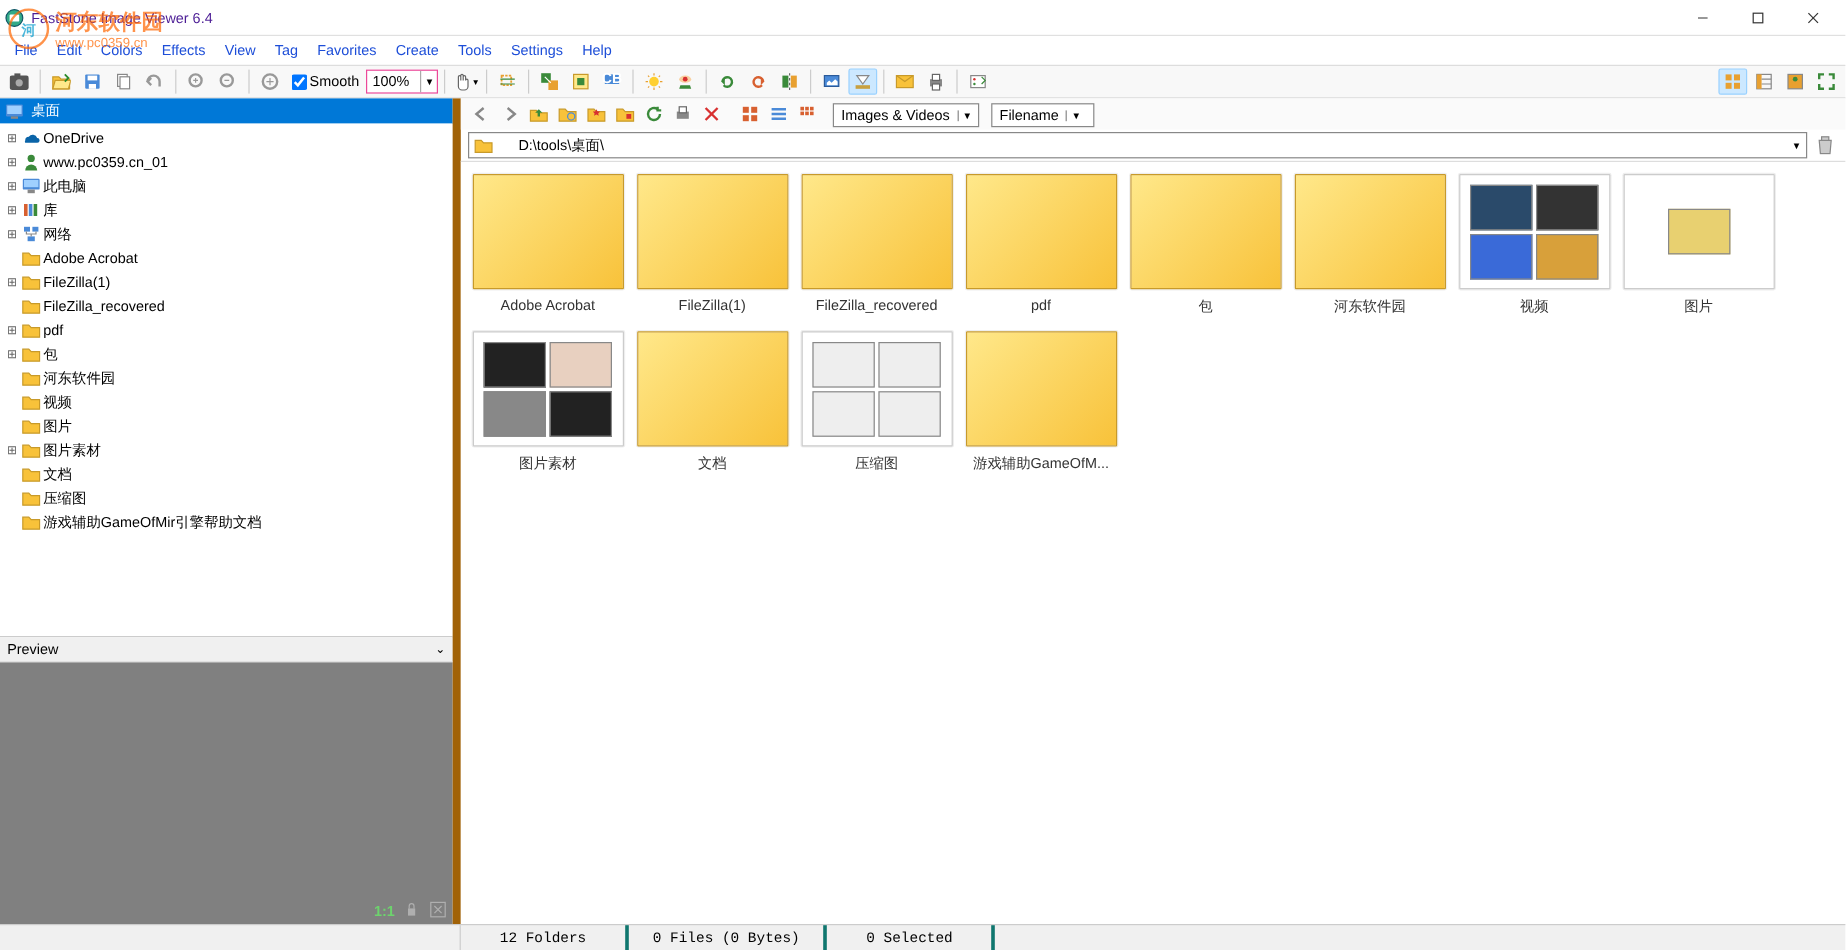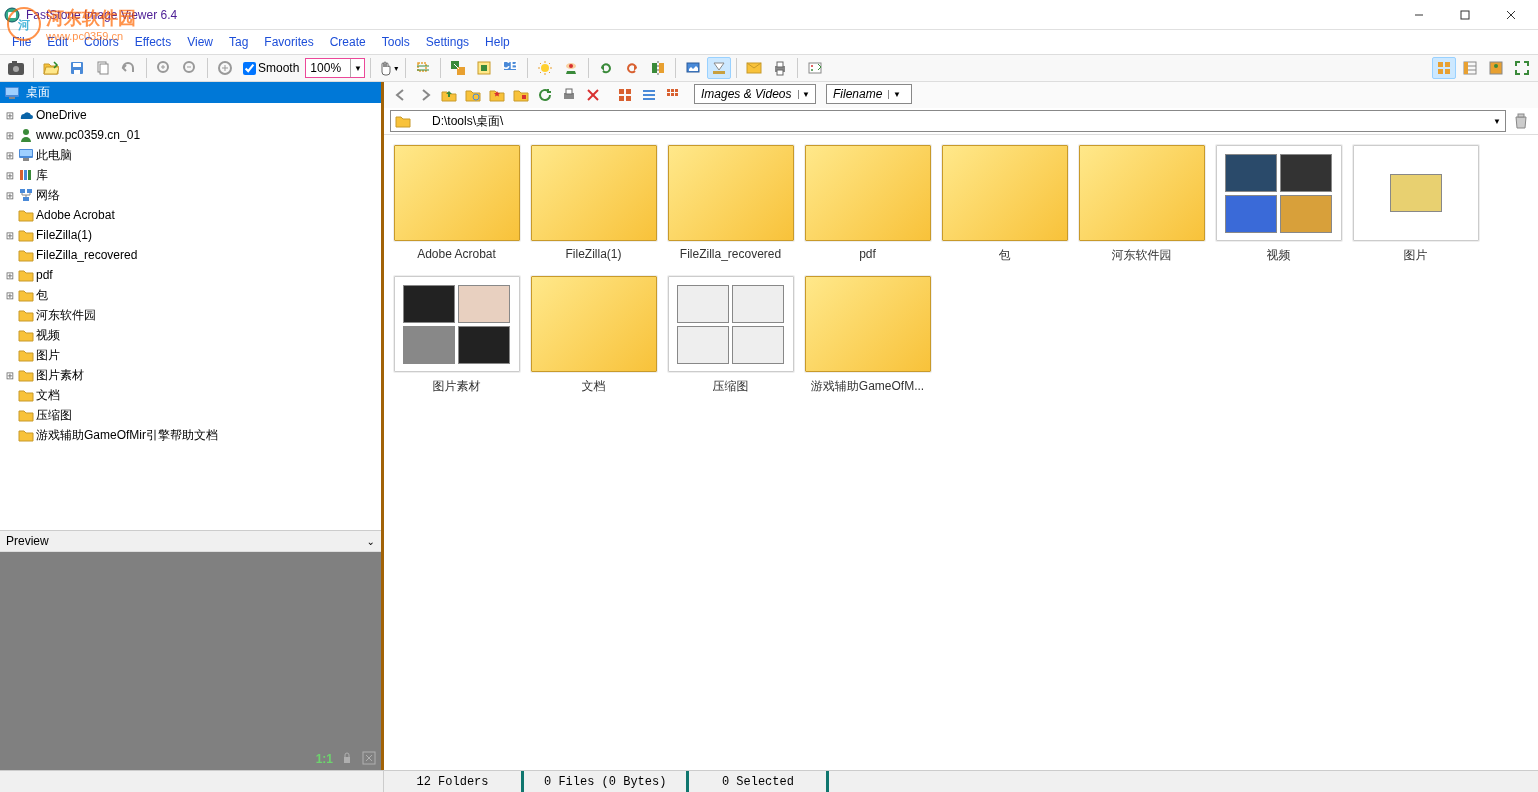--- a/index.html
+++ b/index.html
@@ -19,36 +19,36 @@
 .tb-btn.active { background: #cce8ff; border-color: #99d1ff; }
 .tb-sep { width: 1px; height: 20px; background: #ccc; margin: 0 3px; }
 .tb-check { display: flex; align-items: center; gap: 2px; padding: 0 4px; }
 .zoom-combo { display: flex; border: 1px solid #ec4899; background: #fff; height: 20px; }
 .zoom-combo input { border: none; width: 44px; padding: 0 4px; background: transparent; }
 .zoom-combo .dd { width: 14px; border-left: 1px solid #aaa; display: flex; align-items: center; justify-content: center; font-size: 8px; }
 .tb-spacer { flex: 1; }
 
 .main-area { flex: 1; display: flex; min-height: 0; }
 
-.left-panel { width: 384px; display: flex; flex-direction: column; border-right: 3px solid #a16207; }
+.left-panel { width: 384px; display: flex; flex-direction: column; border-right: 7px solid #a16207; }
 .tree-header { background: #0078d7; color: #fff; padding: 2px 4px; display: flex; align-items: center; gap: 6px; }
 .tree-header .folder-icon { width: 16px; height: 14px; }
 .tree { flex: 1; overflow: auto; padding: 2px 0; background: #fff; }
 .tree-row { display: flex; align-items: center; height: 20px; padding-left: 4px; cursor: pointer; gap: 2px; white-space: nowrap; }
 .tree-toggle { width: 12px; height: 12px; display: flex; align-items: center; justify-content: center; font-size: 10px; color: #666; cursor: pointer; }
 .tree-icon { width: 16px; height: 16px; display: flex; align-items: center; justify-content: center; }
 
 .preview-panel { border-top: 1px solid #ccc; }
 .preview-header { display: flex; align-items: center; justify-content: space-between; padding: 3px 6px; background: #f0f0f0; border-bottom: 1px solid #ddd; }
 .preview-header .chev { cursor: pointer; font-size: 10px; }
 .preview-body { height: 218px; background: #808080; display: flex; align-items: flex-end; justify-content: flex-end; padding: 4px; gap: 6px; color: #6dd36d; font-weight: bold; }
 .preview-body .pv-icon { width: 16px; height: 16px; opacity: 0.8; }
 
 .right-panel { flex: 1; display: flex; flex-direction: column; min-width: 0; }
-.nav-toolbar { height: 26px; display: flex; align-items: flex-start; padding: 2px 6px; gap: 2px; background: #fafafa; font-style: italic; }
+.nav-toolbar { height: 26px; display: flex; align-items: flex-end; padding: 2px 6px; gap: 2px; background: #fafafa; }
 .nav-btn { width: 22px; height: 22px; display: flex; align-items: center; justify-content: center; border: 1px solid transparent; cursor: pointer; }
 .nav-combo { border: 1px solid #888; background: #fff; height: 20px; display: flex; align-items: center; }
 .nav-combo .val { padding: 0 6px; }
 .nav-combo .dd { width: 16px; border-left: 1px solid #888; text-align: center; font-size: 8px; }
 .filter-combo { width: 122px; }
 .sort-combo { width: 86px; }
 
 .address-bar { height: 26px; display: flex; align-items: center; padding: 2px 6px; gap: 4px; }
 .address-bar .addr-input { flex: 1; border: 1px solid #888; height: 22px; display: flex; align-items: center; padding: 0 4px; gap: 21px; }
 .address-bar .addr-input .dd { margin-left: auto; font-size: 8px; }

